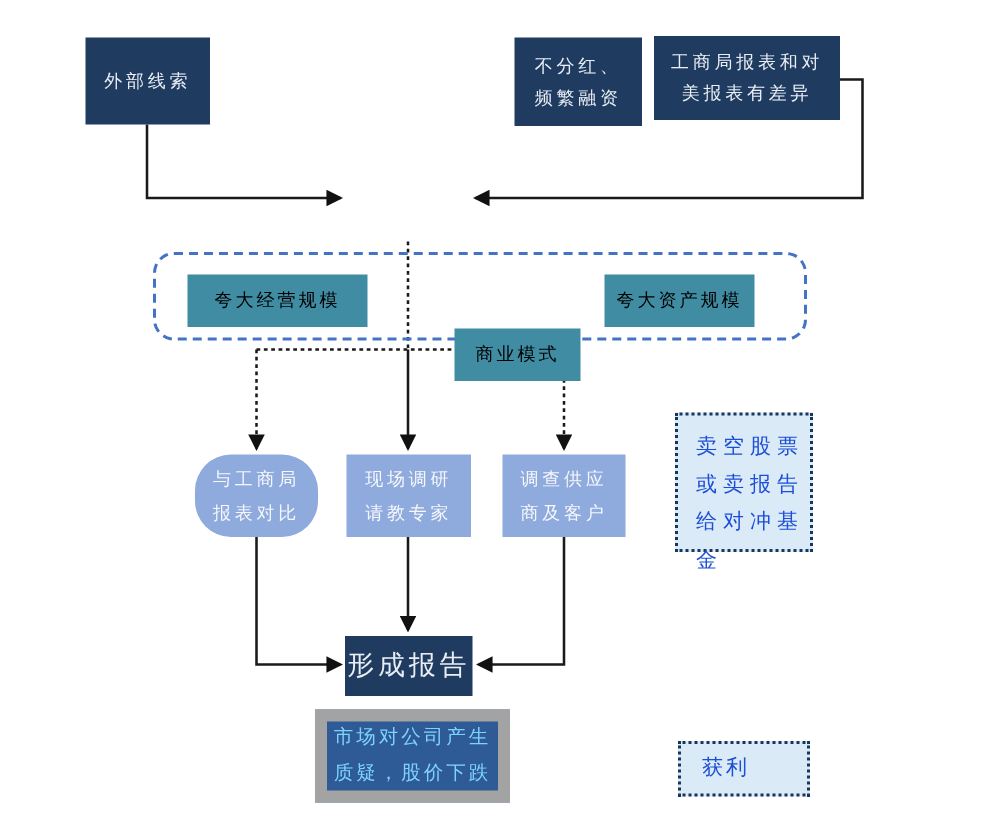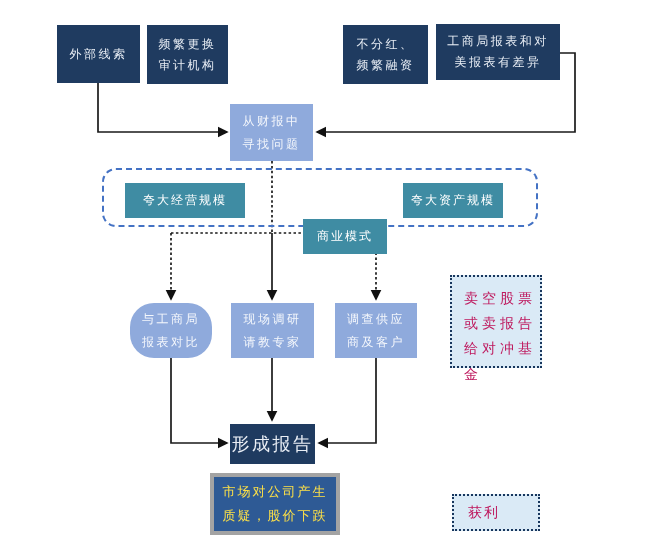--- a/index.html
+++ b/index.html
@@ -19,36 +19,36 @@
   }
   .navy{
     background:#1f3b60;color:#e9eef5;
     font-size:12px;letter-spacing:2.5px;line-height:1.75;
   }
   .peri{
     background:#8faadc;color:#f4f7fc;
     font-size:12px;letter-spacing:2.5px;line-height:1.85;
   }
   .teal{
-    background:#3f8ca3;color:#ffffff;
+    background:#3f8ca3;color:#000000;
     font-size:12px;letter-spacing:2px;line-height:1.4;
   }
   .pale{
-    background:#daeaf6;color:#be185d;
+    background:#daeaf6;color:#1d4ed8;
     border:2px dotted #17365d;
     font-size:14px;letter-spacing:4px;line-height:1.8;
     justify-content:flex-start;align-items:flex-start;
     padding:9px 0 0 12px;text-align:left;
   }
   .pale.small{
     padding:0 0 0 14px;align-items:center;letter-spacing:2px;margin-top:21px;
   }
   .market{
-    background:#2e5a95;color:#fde047;
-    border:4px solid #a3a3a3;
+    background:#2e5a95;color:#7dd3fc;
+    border:8px solid #a3a3a3;
     font-size:13px;letter-spacing:2px;line-height:1.85;
   }
   .panel{
     position:absolute;box-sizing:border-box;
     border:2px dashed #4472c4;border-radius:14px;background:transparent;
   }
   svg.wires{position:absolute;left:0;top:0;z-index:1;}
   .box,.panel{z-index:2;}
 </style>
 </head>
@@ -70,29 +70,25 @@
       <path d="M171,233 L171,299" stroke-dasharray="2.5 2.4" marker-end="url(#ah)"></path>
       <path d="M272,233 L272,299" marker-end="url(#ah)"></path>
       <path d="M376,233 L376,299" stroke-dasharray="2.5 2.4" marker-end="url(#ah)"></path>
       <path d="M171,358 L171,443 L227,443" marker-end="url(#ah)"></path>
       <path d="M272,358 L272,420" marker-end="url(#ah)"></path>
       <path d="M376,358 L376,443 L319,443" marker-end="url(#ah)"></path>
     </g>
   </svg>
 
   <div class="box navy" style="left:57px;top:25px;width:83px;height:58px;">外部线索</div>
-  <div class="box navy" style="left:147px;top:25px;width:81px;height:59px;">频繁更换
-审计机构</div>
   <div class="box navy" style="left:436px;top:24px;width:124px;height:56px;">工商局报表和对
 美报表有差异</div>
   <div class="box navy" style="left:343px;top:25px;width:85px;height:59px;">不分红、
 频繁融资</div>
 
-  <div class="box peri" style="left:230px;top:104px;width:83px;height:57px;">从财报中
-寻找问题</div>
 
   <div class="panel" style="left:102px;top:168px;width:436px;height:59px;"></div>
   <div class="box teal" style="left:125px;top:183px;width:120px;height:35px;">夸大经营规模</div>
   <div class="box teal" style="left:303px;top:183px;width:84px;height:35px;margin-top:36px;">商业模式</div>
   <div class="box teal" style="left:403px;top:183px;width:100px;height:35px;">夸大资产规模</div>
 
   <div class="box peri" style="left:130px;top:303px;width:82px;height:55px;border-radius:24px;">与工商局
 报表对比</div>
   <div class="box peri" style="left:231px;top:303px;width:83px;height:55px;">现场调研
 请教专家</div>

